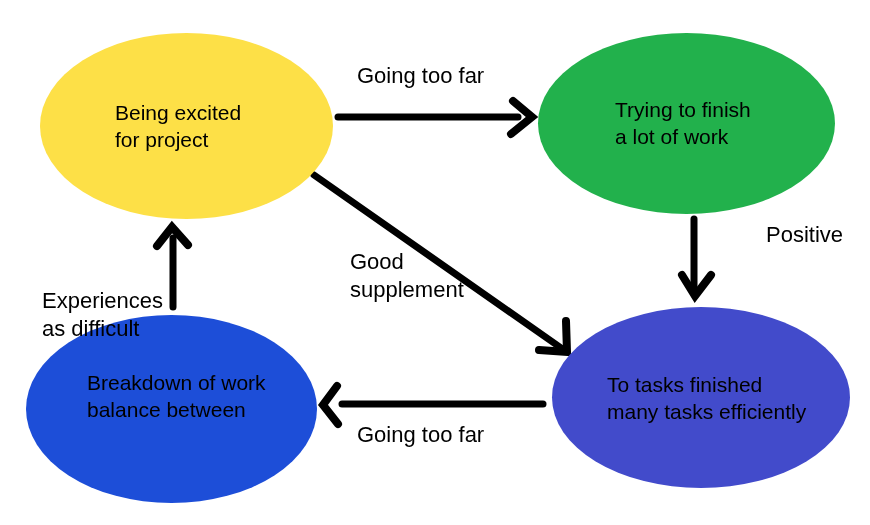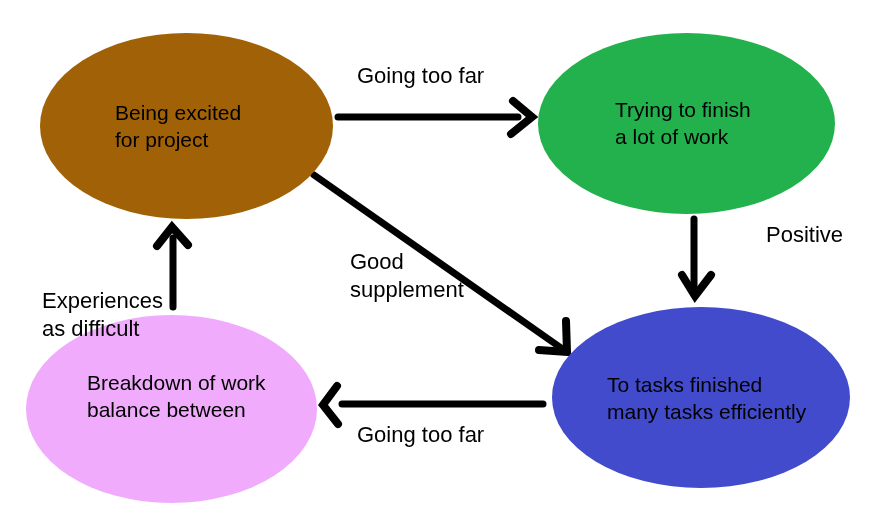--- a/index.html
+++ b/index.html
@@ -86,42 +86,42 @@
       <line x1="543" y1="404" x2="342" y2="404" stroke-width="7"></line>
       <polyline points="337,386 323,405 338,424" stroke-width="8"></polyline>
     </g>
 
     <g style="stroke: rgb(0, 0, 0);">
       <line x1="173" y1="307" x2="173" y2="238" stroke-width="7"></line>
       <polyline points="157,246 172,227 188,245" stroke-width="8"></polyline>
     </g>
   </svg>
 
-  <div class="node node-red" style="background-color: #a16207;">
+  <div class="node node-red" style="background-color: #fde047;">
     <div class="node-text">
       <div>Being excited</div>
       <div>for project</div>
     </div>
   </div>
 
   <div class="node node-green" style="background-color: rgb(34, 177, 76);">
     <div class="node-text">
       <div>Trying to finish</div>
       <div>a lot of work</div>
     </div>
   </div>
 
   <div class="node node-blue" style="background-color: rgb(66, 75, 203);">
     <div class="node-text">
       <div>To tasks finished</div>
       <div>many tasks efficiently</div>
     </div>
   </div>
 
-  <div class="node node-yellow" style="background-color: #f0abfc;">
+  <div class="node node-yellow" style="background-color: #1d4ed8;">
     <div class="node-text">
       <div>Breakdown of work</div>
       <div>balance between</div>
     </div>
   </div>
 
   <div class="edge-label label-top">
     <div>Going too far</div>
   </div>
 

